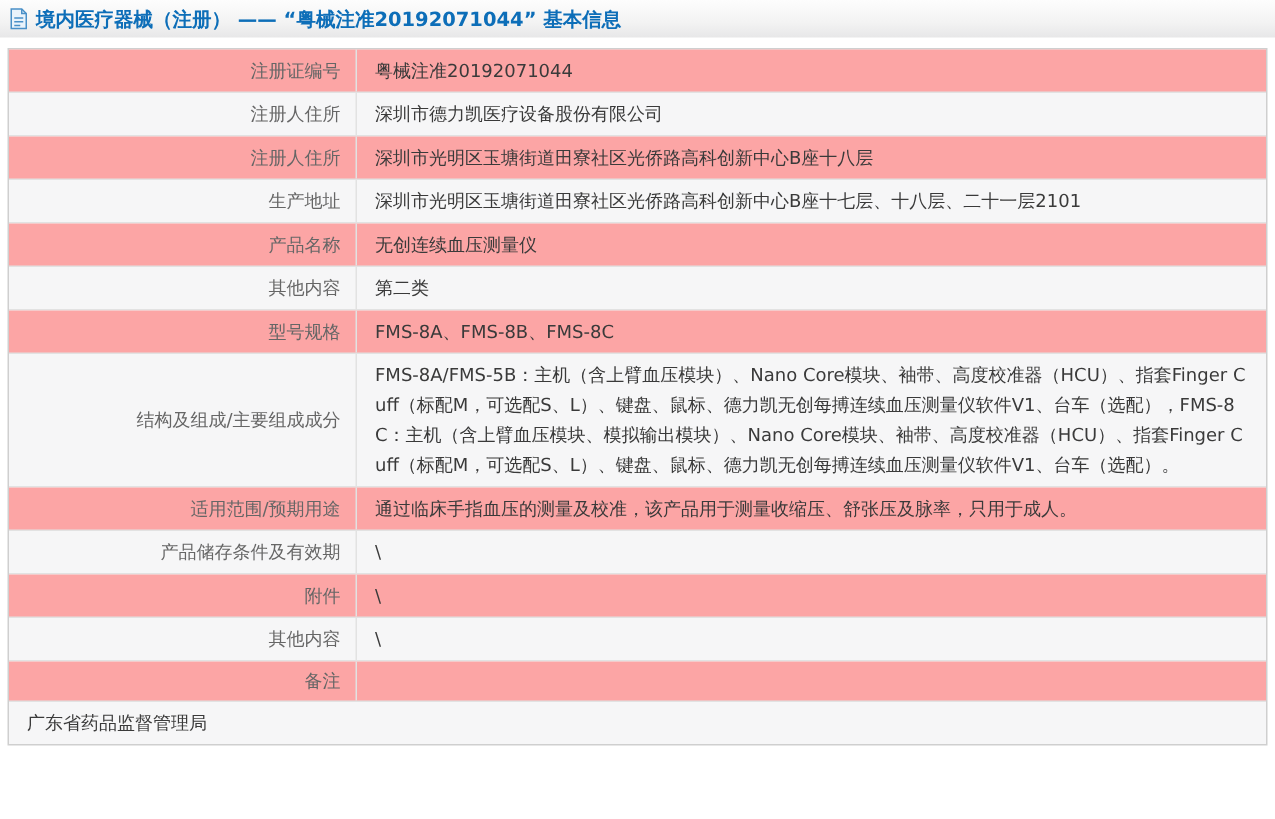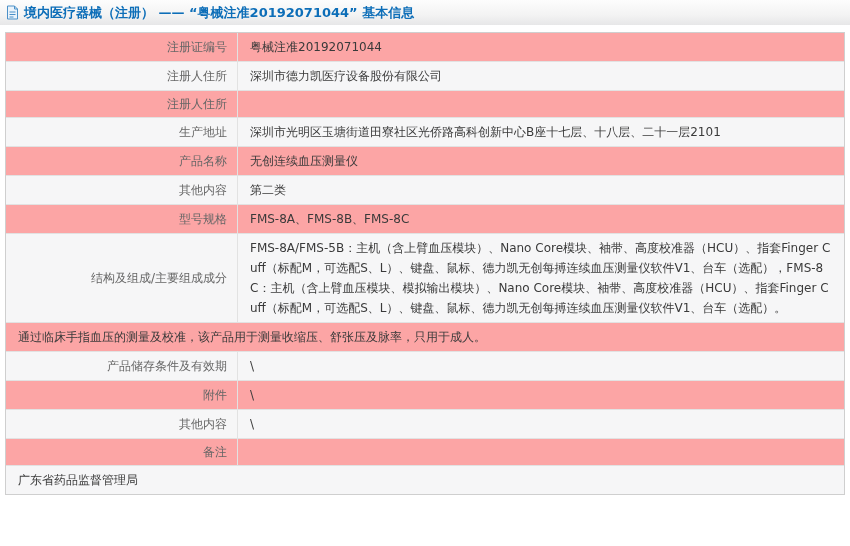--- a/index.html
+++ b/index.html
@@ -98,20 +98,23 @@
           <span>注册人住所</span>
         </div>
         <div class="value-cell">
           <span>深圳市德力凯医疗设备股份有限公司</span>
         </div>
       </div>
       <div class="row">
         <div class="label-cell">
           <span>注册人住所</span>
         </div>
+        <div class="value-cell">
+          <span>深圳市光明区玉塘街道田寮社区光侨路高科创新中心B座十八层</span>
+        </div>
       </div>
       <div class="row alt">
         <div class="label-cell">
           <span>生产地址</span>
         </div>
         <div class="value-cell">
           <span>深圳市光明区玉塘街道田寮社区光侨路高科创新中心B座十七层、十八层、二十一层2101</span>
         </div>
       </div>
       <div class="row">
@@ -140,20 +143,23 @@
       </div>
       <div class="row alt">
         <div class="label-cell">
           <span>结构及组成/主要组成成分</span>
         </div>
         <div class="value-cell">
           <span>FMS-8A/FMS-5B：主机（含上臂血压模块）、Nano Core模块、袖带、高度校准器（HCU）、指套Finger Cuff（标配M，可选配S、L）、键盘、鼠标、德力凯无创每搏连续血压测量仪软件V1、台车（选配），FMS-8C：主机（含上臂血压模块、模拟输出模块）、Nano Core模块、袖带、高度校准器（HCU）、指套Finger Cuff（标配M，可选配S、L）、键盘、鼠标、德力凯无创每搏连续血压测量仪软件V1、台车（选配）。</span>
         </div>
       </div>
       <div class="row">
+        <div class="label-cell">
+          <span>适用范围/预期用途</span>
+        </div>
         <div class="value-cell">
           <span>通过临床手指血压的测量及校准，该产品用于测量收缩压、舒张压及脉率，只用于成人。</span>
         </div>
       </div>
       <div class="row alt">
         <div class="label-cell">
           <span>产品储存条件及有效期</span>
         </div>
         <div class="value-cell">
           <span>\</span>

